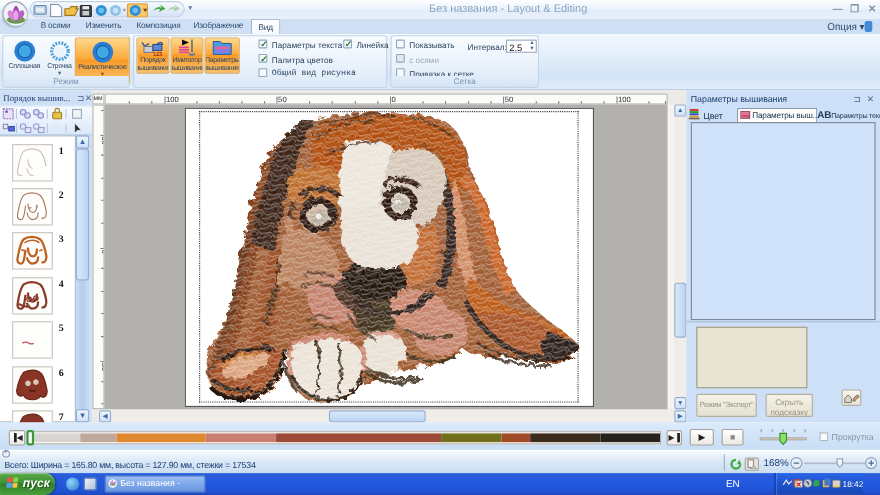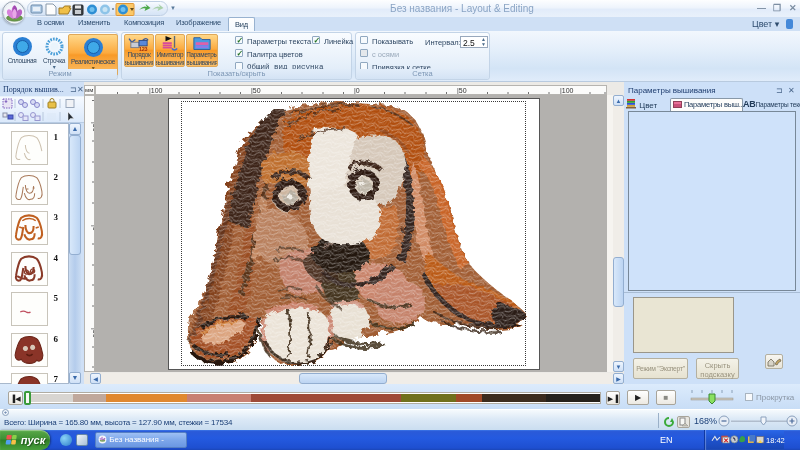--- a/index.html
+++ b/index.html
@@ -104,21 +104,21 @@
 <div class="abs winbtn" style="left:757px;">—</div>
 <div class="abs winbtn" style="left:773px;">❐</div>
 <div class="abs winbtn" style="left:789px;">✕</div>
 
 <div class="abs" id="tabrow">
   <div class="tab" style="left:37px;">В осями</div>
   <div class="tab" style="left:78px;">Изменить</div>
   <div class="tab" style="left:124px;">Композиция</div>
   <div class="tab" style="left:176px;">Изображение</div>
   <div class="tab" id="tab-active" style="left:228px;">Вид</div>
-  <div style="position:absolute; left:752px; top:2px; color:#2e4c6e; font-size:9px;">Цвет ▾</div>
+  <div style="position:absolute; left:752px; top:2px; color:#2e4c6e; font-size:9px;">Опция ▾</div>
   <div style="position:absolute; left:786px; top:2px; width:7px; height:10px; background:#4488d8; border-radius:2px;"></div>
 </div>
 
 <div class="abs" id="ribbon">
 
     <div class="rgroup" style="left:2px; width:116px;">
     <div class="bigbtn" style="left:0px; width:38px; height:40px;">
       <svg width="21" height="21" style="margin-top:2px;">
           <circle cx="10.5" cy="10.5" r="9.5" fill="#2a7fd4"></circle>
           <circle cx="10.5" cy="10.5" r="6" fill="#3fa9e8"></circle>
@@ -184,21 +184,20 @@
     <div class="cb" style="left:113px; top:16px;">
         <span class="cbc">✓</span>
       </div>
     <div class="cbtext" style="left:125px; top:17px;">Палитра цветов</div>
     <div class="cb" style="left:113px; top:29px;"></div>
     <div class="cbtext" style="left:125px; top:30px;font-family:Liberation Mono, monospace;">Общий вид рисунка</div>
     <div class="cb" style="left:190px; top:3px;">
         <span class="cbc">✓</span>
       </div>
     <div class="cbtext" style="left:202px; top:4px;">Линейка</div>
-    <div class="rglabel">Показать/скрыть</div>
   </div>
 
   <div class="rgroup" style="left:355px; width:135px;">
     <div class="cb" style="left:4px; top:3px;"></div>
     <div class="cbtext" style="left:16px; top:4px;">Показывать</div>
     <div class="cb" style="left:4px; top:16px; background:#e4e8ec;"></div>
     <div class="cbtext" style="left:16px; top:17px; color:#9aaabb;">с осями</div>
     <div class="cb" style="left:4px; top:29px;"></div>
     <div class="cbtext" style="left:16px; top:30px;">Привязка к сетке</div>
     <div class="cbtext" style="left:69px; top:5px;">Интервал:</div>

